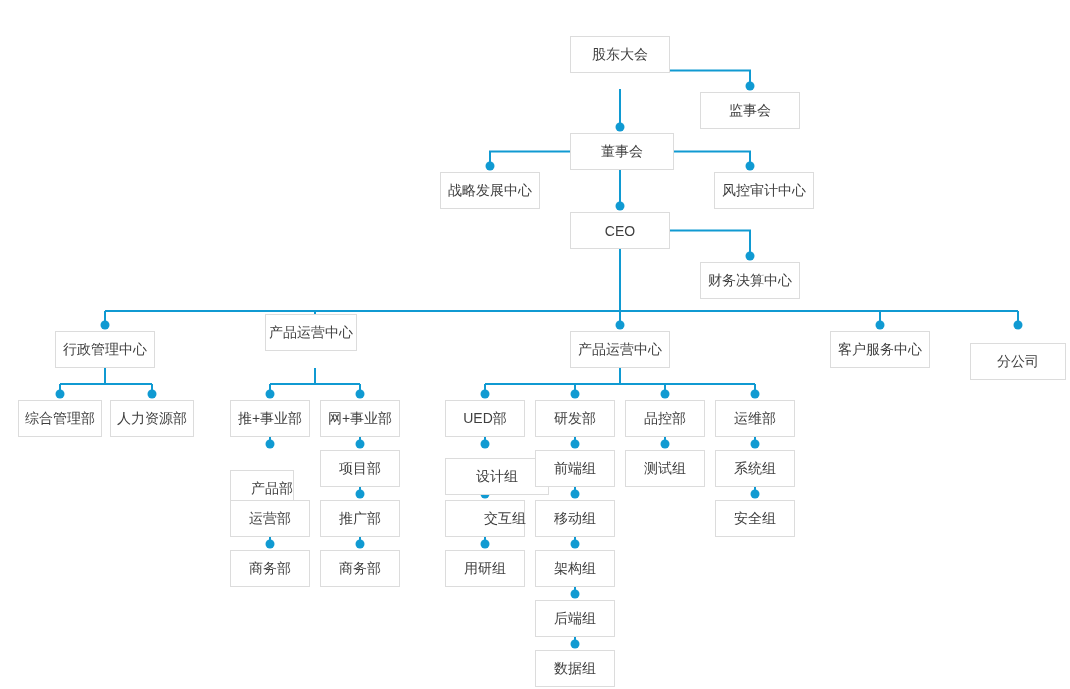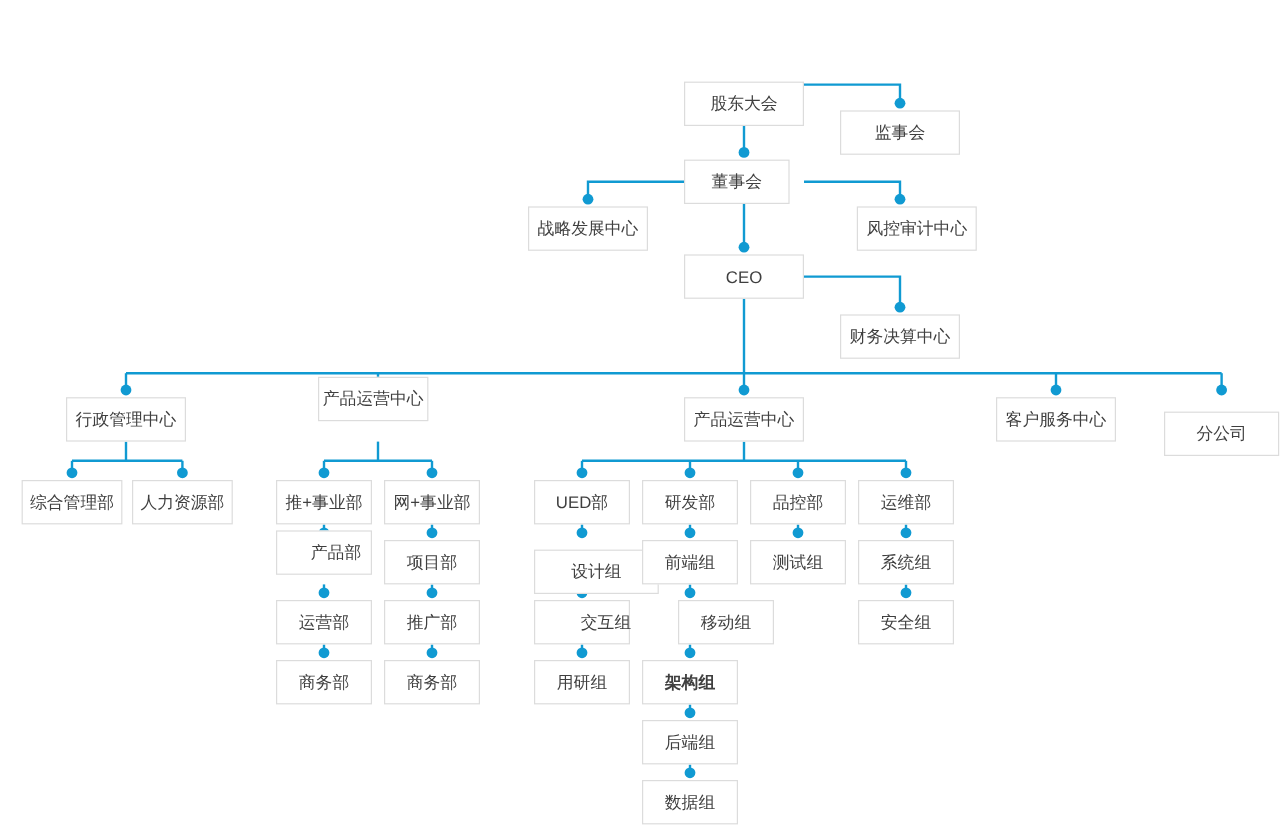--- a/index.html
+++ b/index.html
@@ -112,51 +112,51 @@
       <polyline points="575,637 575,644" fill="none" stroke="#109ad2" stroke-width="2"></polyline>
       <circle cx="575" cy="644" r="4.5" fill="#109ad2"></circle>
       <polyline points="665,437 665,444" fill="none" stroke="#109ad2" stroke-width="2"></polyline>
       <circle cx="665" cy="444" r="4.5" fill="#109ad2"></circle>
       <polyline points="755,437 755,444" fill="none" stroke="#109ad2" stroke-width="2"></polyline>
       <circle cx="755" cy="444" r="4.5" fill="#109ad2"></circle>
       <polyline points="755,487 755,494" fill="none" stroke="#109ad2" stroke-width="2"></polyline>
       <circle cx="755" cy="494" r="4.5" fill="#109ad2"></circle>
     </svg>
   <div>
-      <div class="node" style="left: 570px; top: 68px; width: 100px;">股东大会</div>
+      <div class="node" style="left: 570px; top: 36px; width: 100px;">股东大会</div>
       <div class="node" style="left: 700px; top: 92px; width: 100px;">监事会</div>
-      <div class="node" style="left: 570px; top: 133px; width: 88px;">董事会</div>
+      <div class="node" style="left: 570px; top: 133px; width: 104px;">董事会</div>
       <div class="node" style="left: 440px; top: 172px; width: 100px;">战略发展中心</div>
       <div class="node" style="left: 700px; top: 172px; width: 100px; margin-left: 14px;">风控审计中心</div>
       <div class="node" style="left: 570px; top: 212px; width: 100px;">CEO</div>
       <div class="node" style="left: 700px; top: 262px; width: 100px;">财务决算中心</div>
       <div class="node" style="left: 55px; top: 331px; width: 100px;">行政管理中心</div>
       <div class="node" style="left: 265px; top: 314px; width: 92px;">产品运营中心</div>
       <div class="node" style="left: 570px; top: 331px; width: 100px;">产品运营中心</div>
       <div class="node" style="left: 830px; top: 331px; width: 100px;">客户服务中心</div>
       <div class="node" style="left: 970px; top: 331px; width: 96px; margin-top: 12px;">分公司</div>
       <div class="node" style="left: 18px; top: 400px; width: 84px;">综合管理部</div>
       <div class="node" style="left: 110px; top: 400px; width: 84px;">人力资源部</div>
       <div class="node" style="left: 230px; top: 400px; width: 80px;">推+事业部</div>
       <div class="node" style="left: 320px; top: 400px; width: 80px;">网+事业部</div>
-      <div class="node" style="left: 230px; top: 442px; width: 80px; padding-left: 20px;">产品部</div>
+      <div class="node" style="left: 230px; top: 470px; width: 64px; padding-left: 20px;">产品部</div>
       <div class="node" style="left: 320px; top: 450px; width: 80px;">项目部</div>
       <div class="node" style="left: 230px; top: 500px; width: 80px;">运营部</div>
       <div class="node" style="left: 320px; top: 500px; width: 80px;">推广部</div>
       <div class="node" style="left: 230px; top: 550px; width: 80px;">商务部</div>
       <div class="node" style="left: 320px; top: 550px; width: 80px;">商务部</div>
       <div class="node" style="left: 445px; top: 400px; width: 80px;">UED部</div>
       <div class="node" style="left: 535px; top: 400px; width: 80px;">研发部</div>
       <div class="node" style="left: 625px; top: 400px; width: 80px;">品控部</div>
       <div class="node" style="left: 715px; top: 400px; width: 80px;">运维部</div>
       <div class="node" style="left: 445px; top: 458px; width: 104px;">设计组</div>
       <div class="node" style="left: 445px; top: 500px; width: 80px; padding-left: 40px;">交互组</div>
       <div class="node" style="left: 445px; top: 550px; width: 80px;">用研组</div>
       <div class="node" style="left: 535px; top: 450px; width: 80px;">前端组</div>
-      <div class="node" style="left: 565px; top: 500px; width: 80px;">移动组</div>
-      <div class="node" style="left: 535px; top: 550px; width: 80px; font-weight: bold;">架构组</div>
+      <div class="node" style="left: 535px; top: 500px; width: 80px;">移动组</div>
+      <div class="node" style="left: 535px; top: 550px; width: 80px;">架构组</div>
       <div class="node" style="left: 535px; top: 600px; width: 80px;">后端组</div>
       <div class="node" style="left: 535px; top: 650px; width: 80px;">数据组</div>
       <div class="node" style="left: 625px; top: 450px; width: 80px;">测试组</div>
       <div class="node" style="left: 715px; top: 450px; width: 80px;">系统组</div>
       <div class="node" style="left: 715px; top: 500px; width: 80px;">安全组</div>
     </div>
 </div>
 
 </body></html>

